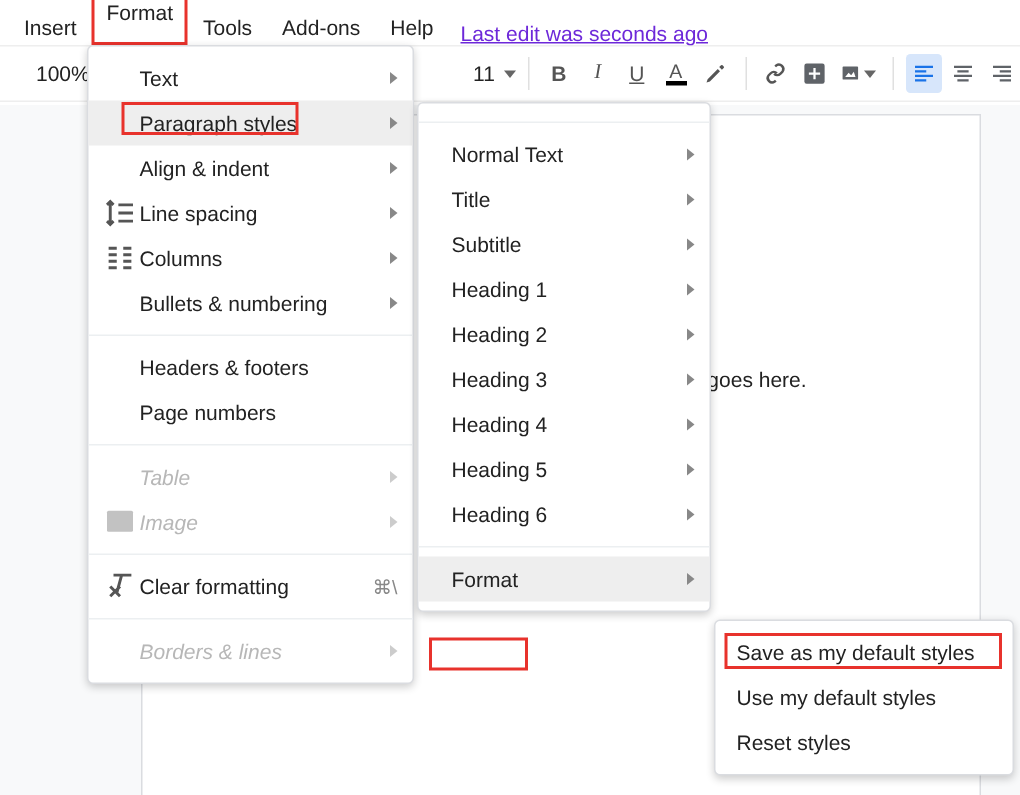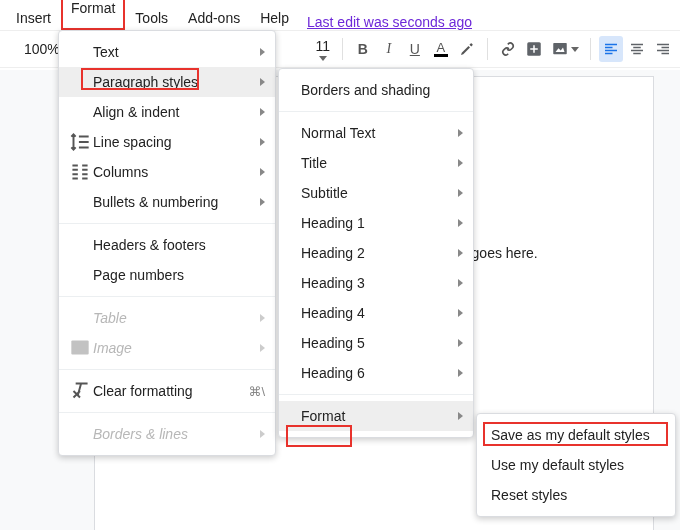--- a/index.html
+++ b/index.html
@@ -7,21 +7,21 @@
   .menubar { display: flex; align-items: flex-end; height: 30px; padding-left: 6px; background: #fff; }
   .menubar-item { padding: 4px 10px; cursor: pointer; }
   .menubar-item.hl { border: 2px solid #e8322c; padding: 12px 8px; }
   .last-edit { margin-left: 8px; color: #6d28d9; text-decoration: underline; cursor: pointer; }
   .toolbar { display: flex; align-items: center; height: 38px; background: #fff; border-top: 1px solid #eee; border-bottom: 1px solid #eee; padding-left: 18px; gap: 2px; }
   .tsep { width: 1px; height: 22px; background: #e0e0e0; margin: 0 6px; }
   .tbtn { min-width: 24px; height: 26px; display: inline-flex; align-items: center; justify-content: center; color: #555; cursor: pointer; border-radius: 3px; padding: 0 3px;}
   .tbtn.active { background: #d7e6fb; }
   .tbtn svg { width: 18px; height: 18px; }
   .zoom { display: flex; align-items: center; gap: 3px; padding-left: 6px; }
-  .font-size { display: flex; align-items: center; gap: 2px; margin-left: 224px; flex-direction: column; }
+  .font-size { display: flex; align-items: center; gap: 2px; margin-left: 224px; }
   .font-size .num { width: 22px; text-align: center; }
   .caret-down { width: 0; height: 0; border-left: 4px solid transparent; border-right: 4px solid transparent; border-top: 5px solid #666; }
   .workspace { position: absolute; top: 70px; left: 0; right: 0; bottom: 0; background: #f8f9fa; }
   .doc { position: absolute; top: 6px; left: 94px; width: 560px; height: 460px; background: #fff; border: 1px solid #dadce0; }
   .doc-text { position: absolute; top: 168px; left: 350px; color: #222; }
   .doc-text .cursor-box { border: 1px solid #1a73e8; padding: 0 2px 1px 0; }
   .menu { position: absolute; background: #fff; border: 1px solid #dadce0; box-shadow: 0 2px 6px rgba(0,0,0,.2); border-radius: 4px; padding: 6px 0; }
   .menu-a { top: 30px; left: 58px; width: 218px; }
   .menu-b { top: 68px; left: 278px; width: 196px; }
   .menu-c { top: 413px; left: 476px; width: 200px; }
@@ -203,23 +203,20 @@
     </div>
   <div class="msep"></div>
   <div class="mi disabled">
       <span class="icon-slot"></span>
       <span class="label">Borders &amp; lines</span>
       <span class="sub" style="border-left-color:#ccc"></span>
     </div>
 </div>
 
 <div class="menu menu-b">
-  <div class="mi">
-      <span class="label" style="padding-left:14px">Borders and shading</span>
-    </div>
   <div class="msep"></div>
   <div class="mi">
       <span class="label" style="padding-left:14px">Normal Text</span>
       <span class="sub"></span>
     </div>
   <div class="mi">
       <span class="label" style="padding-left:14px">Title</span>
       <span class="sub"></span>
     </div>
   <div class="mi">

